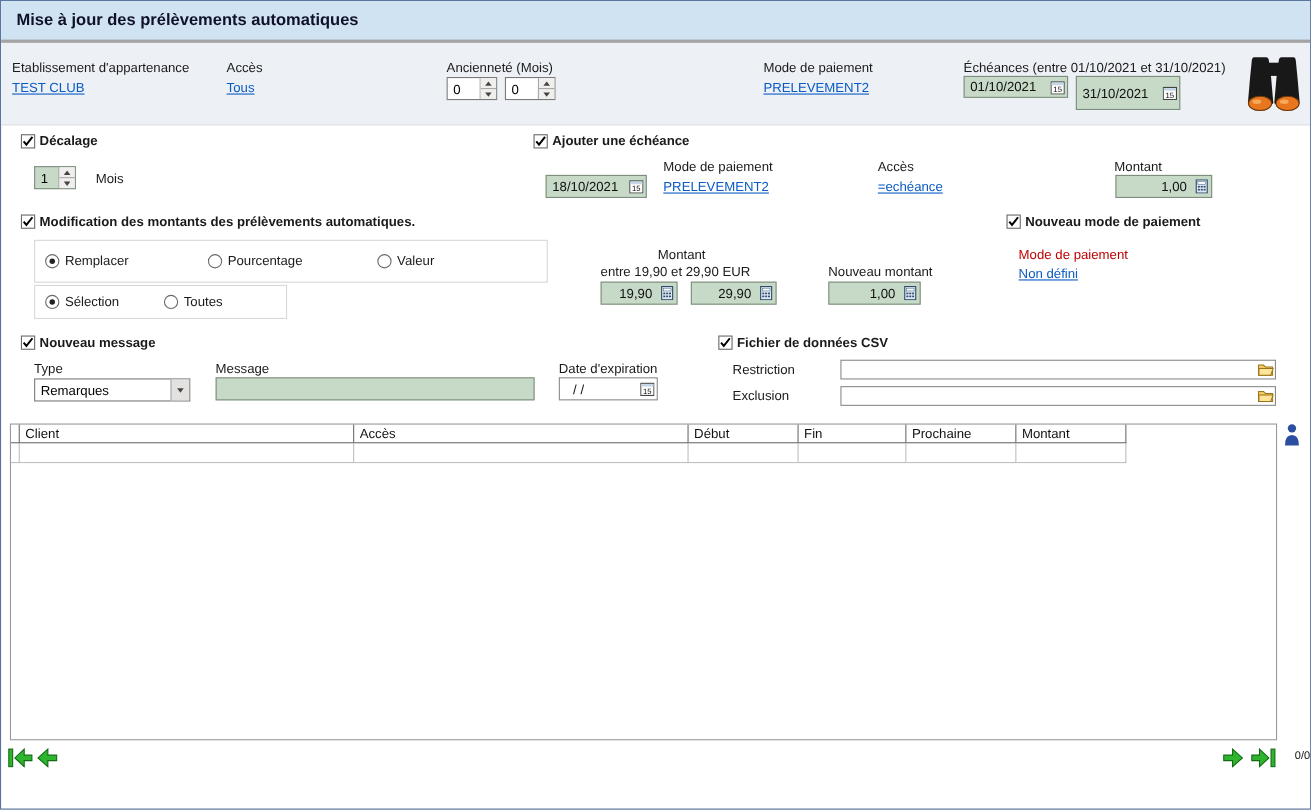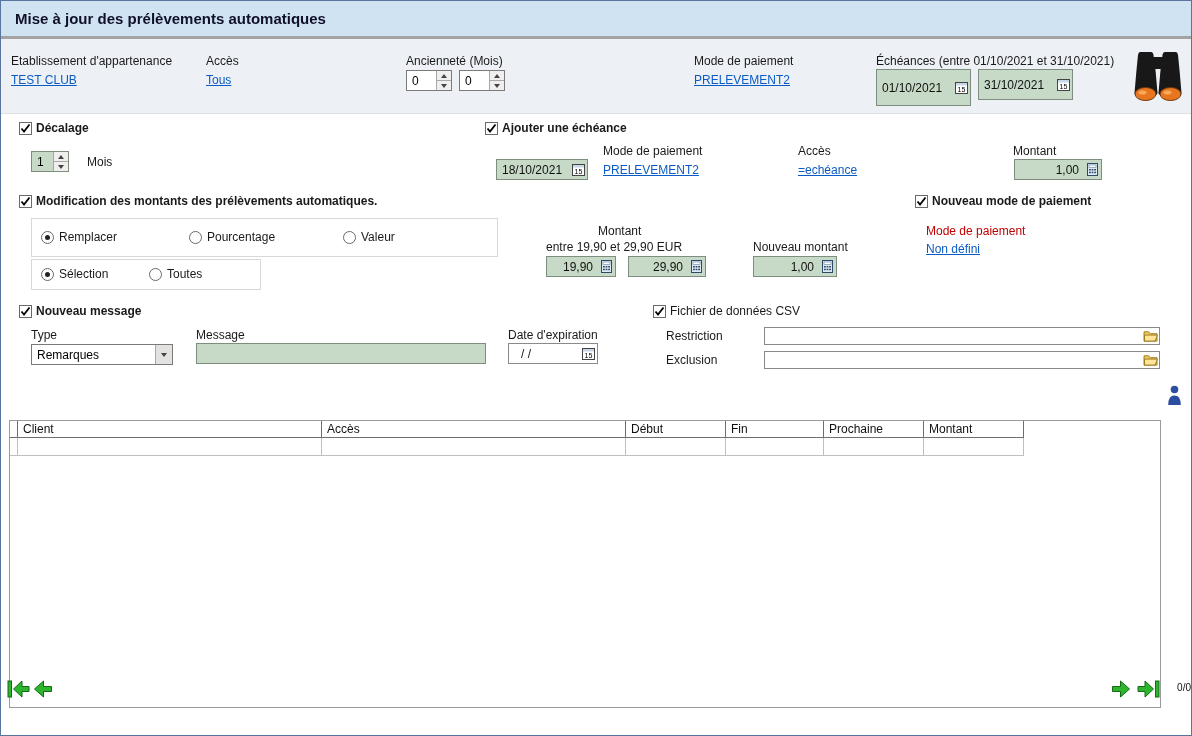--- a/index.html
+++ b/index.html
@@ -37,21 +37,21 @@
   .spin.green { background:#c7dac7; border-color:#7e8e7e; }
   .spin .val { flex:1; display:flex; align-items:center; padding-left:5px; }
   .spin .btns { width:15px; border-left:1px solid #a8a8a8; display:flex; flex-direction:column; flex:none; }
   .spin .btns > div { flex:1; background:#f0efee; display:flex; align-items:center; justify-content:center; cursor:pointer; }
   .spin .btns > div + div { border-top:1px solid #a8a8a8; }
   .tri-up { width:0; height:0; border-left:3px solid transparent; border-right:3px solid transparent; border-bottom:4px solid #444; }
   .tri-dn { width:0; height:0; border-left:3px solid transparent; border-right:3px solid transparent; border-top:4px solid #444; }
   .dropdown { position:absolute; border:1px solid #7a7a7a; background:#fff; display:flex; font-size:12px; }
   .dropdown .dval { flex:1; display:flex; align-items:center; padding-left:5px; }
   .dropdown .darr { width:17px; background:#e3e2e1; border-left:1px solid #a8a8a8; display:flex; align-items:center; justify-content:center; cursor:pointer; flex:none; }
-  .tbl { position:absolute; left:8px; top:384px; width:1152px; height:288px; border:1px solid #9a9a9a; background:#fff;margin-top:35px; }
+  .tbl { position:absolute; left:8px; top:384px; width:1152px; height:288px; border:1px solid #9a9a9a; background:#fff; }
   .thead { display:flex; height:17px; }
   .hcell { border-right:1px solid #6e6e6e; border-bottom:1px solid #6e6e6e; font-size:12px; color:#111; padding:1px 0 0 5px; overflow:hidden; white-space:nowrap; }
   .trow { display:flex; height:18px; }
   .dcell { border-right:1px solid #bfbfbf; border-bottom:1px solid #bfbfbf; }
   .navbtn { position:absolute; width:23px; height:18px; cursor:pointer; }
   .counter { position:absolute; left:0; right:0; top:681px; text-align:right; font-size:10px; color:#111; }
   .footer {
     position:absolute; left:0; top:702px; width:100%; height:32px;
     background:linear-gradient(#f0eee9, #c6c2ba); border-top:1px solid #98948c;
   }
@@ -96,21 +96,21 @@
       <div>
           <span class="tri-dn"></span>
         </div>
     </div>
   </div>
 
   <div class="lbl" style="left:693px; top:53px;">Mode de paiement</div>
   <div class="link" style="left:693px; top:72px;">PRELEVEMENT2</div>
 
   <div class="lbl" style="left:875px; top:53px;">Échéances (entre 01/10/2021 et 31/10/2021)</div>
-  <div class="gfield" style="left:875px; top:68px; width:95px; height:37px;">
+  <div class="gfield" style="left:875px; top:68px; width:95px; height:20px;">
     <div class="dtext">01/10/2021</div>
     <div class="iconbtn">
       <svg width="13" height="13" viewBox="0 0 13 13">
           <rect x="0.5" y="1.5" width="12" height="11" fill="#fff" stroke="#444"></rect>
           <rect x="1" y="2" width="11" height="2.5" fill="#c7d7e7"></rect>
           <text x="6.5" y="11" font-size="7" text-anchor="middle" fill="#000" font-family="sans-serif">15</text>
         </svg>
     </div>
   </div>
   <div class="gfield" style="left:977px; top:68px; width:95px; height:31px;">
@@ -314,21 +314,21 @@
           <text x="6.5" y="11" font-size="7" text-anchor="middle" fill="#000" font-family="sans-serif">15</text>
         </svg>
     </div>
   </div>
 
   <div class="chk" style="left:652px; top:304px;">
     <svg width="11" height="11" viewBox="0 0 11 11">
         <path d="M1.5 5.5 L4 8.5 L9.5 1.5" stroke="#000" stroke-width="1.8" fill="none"></path>
       </svg>
   </div>
-  <div class="lbl" style="left:669px; top:303px; font-weight:normal;text-align:center;">Fichier de données CSV</div>
+  <div class="lbl" style="left:669px; top:303px; font-weight:bold;text-align:center;">Fichier de données CSV</div>
 
   <div class="lbl" style="left:665px; top:328px;">Restriction</div>
   <div class="wfield" style="left:763px; top:326px; width:396px; height:18px;">
     <div class="dtext"></div>
     <div class="iconbtn">
       <svg width="15" height="12" viewBox="0 0 16 13">
           <path d="M1 2 h5 l2 2 h7 v8 h-14 z" fill="#f2c862" stroke="#9a7418"></path>
           <path d="M1.5 5.5 h14 l-2.5 6.5 h-11.5 z" fill="#ffe49a" stroke="#9a7418"></path>
         </svg>
     </div>

